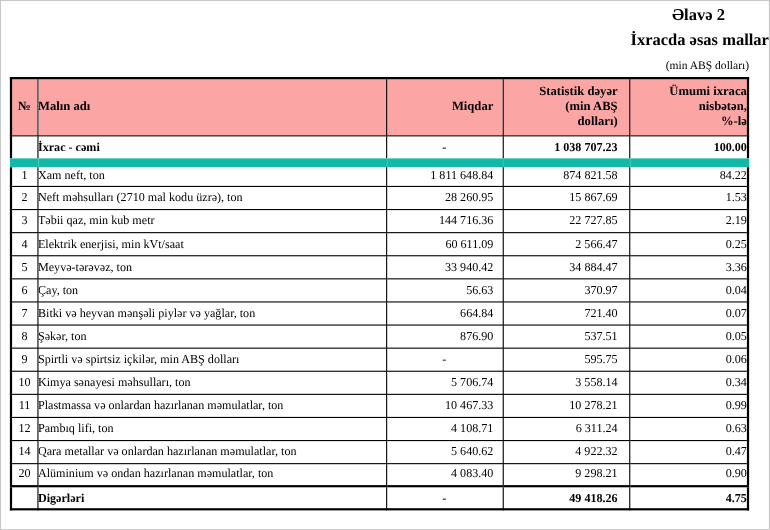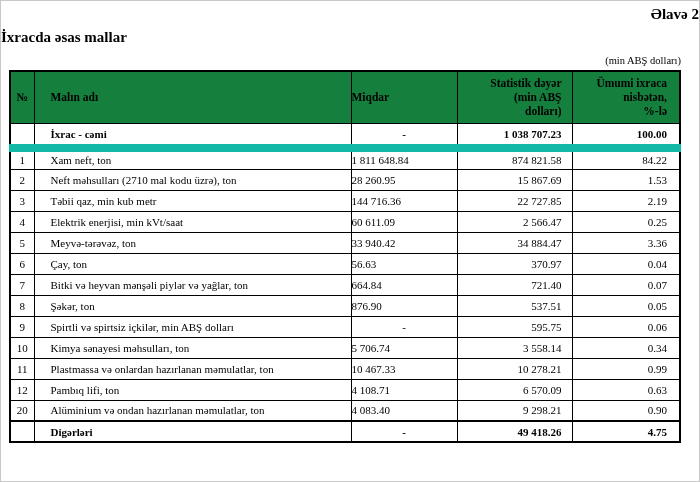--- a/index.html
+++ b/index.html
@@ -12,26 +12,27 @@
     width: 700px;
     height: 482px;
     background: #fff;
     border: 1px solid #c8c8c8;
     padding-top: 5px;
     overflow: hidden;
     position: relative;
   }
   .appendix {
     text-align: right;
+    padding-right: 40px;
     font-weight: bold;
     font-size: 15px;
     line-height: 16px;
   }
   .doc-title {
-    text-align: left;
+    text-align: right;
     font-weight: bold;
     font-size: 15px;
     line-height: 18px;
     margin-top: 6px;
   }
   .unit-note {
     text-align: right;
     font-size: 10.5px;
     line-height: 12px;
     margin-top: 9px;
@@ -44,36 +45,36 @@
     margin-left: 8px;
     margin-top: 3px;
     font-size: 11px;
   }
   table.export th, table.export td {
     border: 1px solid #000;
     overflow: hidden;
   }
   table.export { border: 2px solid #000; }
   thead th {
-    background: #15803d;
+    background: #fca5a5;
     font-weight: bold;
     font-size: 11.5px;
     text-align: center;
     vertical-align: middle;
     height: 52px;
     white-space: pre-line;
     line-height: 14px;
     border-bottom: 2px solid #000;
   }
   tbody td { height: 21px; vertical-align: middle; }
   .c-no    { width: 24px;  text-align: center; }
-  .c-name  { width: 317px; text-align: left;  padding-left: 16px; }
-  .c-qty   { width: 106px; text-align: left; padding-right: 8px; }
+  .c-name  { width: 317px; text-align: left;  padding-left: 0; }
+  .c-qty   { width: 106px; text-align: right; padding-right: 8px; }
   .c-val   { width: 115px; text-align: right; padding-right: 10px; }
-  .c-share { width: 108px; text-align: right; padding-right: 12px; }
+  .c-share { width: 108px; text-align: right; padding-right: 0; }
   td.dash  { text-align: center; padding-right: 0; }
   tr.summary-row td {
     font-weight: bold;
     height: 25px;
     border-bottom: 8px solid #14b8a6;
   }
   tr.footer-row td {
     font-weight: bold;
     border-top: 2px solid #000;
   }
@@ -182,22 +183,29 @@
         <td class="c-no">11</td>
         <td class="c-name">Plastmassa və onlardan hazırlanan məmulatlar, ton</td>
         <td class="c-qty">10 467.33</td>
         <td class="c-val">10 278.21</td>
         <td class="c-share">0.99</td>
       </tr>
       <tr>
         <td class="c-no">12</td>
         <td class="c-name">Pambıq lifi, ton</td>
         <td class="c-qty">4 108.71</td>
-        <td class="c-val">6 570.09</td>
+        <td class="c-val">6 311.24</td>
         <td class="c-share">0.63</td>
+      </tr>
+      <tr>
+        <td class="c-no">14</td>
+        <td class="c-name">Qara metallar və onlardan hazırlanan məmulatlar, ton</td>
+        <td class="c-qty">5 640.62</td>
+        <td class="c-val">4 922.32</td>
+        <td class="c-share">0.47</td>
       </tr>
       <tr>
         <td class="c-no">20</td>
         <td class="c-name">Alüminium və ondan hazırlanan məmulatlar, ton</td>
         <td class="c-qty">4 083.40</td>
         <td class="c-val">9 298.21</td>
         <td class="c-share">0.90</td>
       </tr>
       <tr class="footer-row">
         <td class="c-no"></td>

